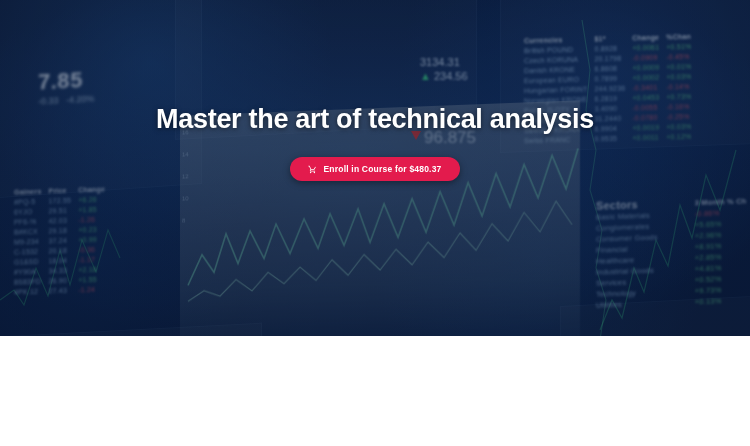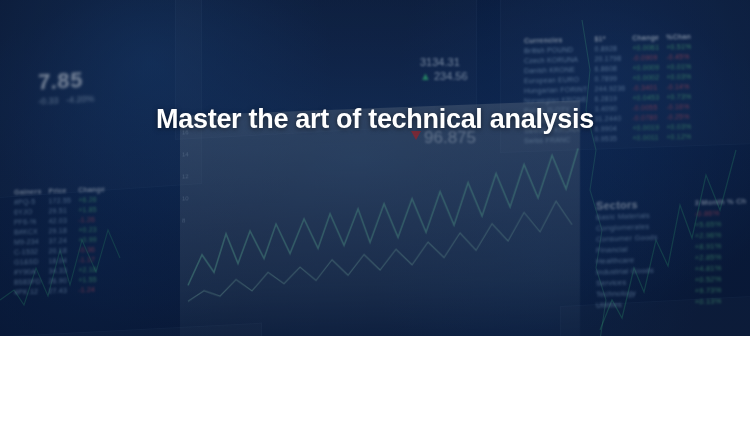--- a/index.html
+++ b/index.html
@@ -551,16 +551,26 @@
             <td>-6.78</td>
           </tr>
     </tbody>
       </table>
   </div>
 
   <div class="scrim"></div>
 
   <div class="hero">
     <h1 class="hero-title">Master the art of technical analysis</h1>
+    <div class="cta-wrap">
+      <button class="cta">
+        <span>
+          <svg width="9" height="9" viewBox="0 0 24 24" fill="#ffffff" aria-hidden="true">
+            <path d="M7 18c-1.1 0-2 .9-2 2s.9 2 2 2 2-.9 2-2-.9-2-2-2zm10 0c-1.1 0-2 .9-2 2s.9 2 2 2 2-.9 2-2-.9-2-2-2zM7.2 14.6l.03-.12.9-1.63h7.45c.75 0 1.41-.41 1.75-1.03l3.58-6.49-1.74-.96-3.59 6.48H8.53L4.27 2H1v2h2l3.6 7.59-1.35 2.44C4.52 15.37 5.48 17 7 17h12v-2H7.42c-.13 0-.22-.11-.22-.24z"></path>
+          </svg>
+        </span>
+        <span>Enroll in Course for $480.37</span>
+      </button>
+    </div>
   </div>
 
   <div class="bottom-strip"></div>
 </div>
 
 </body></html>

